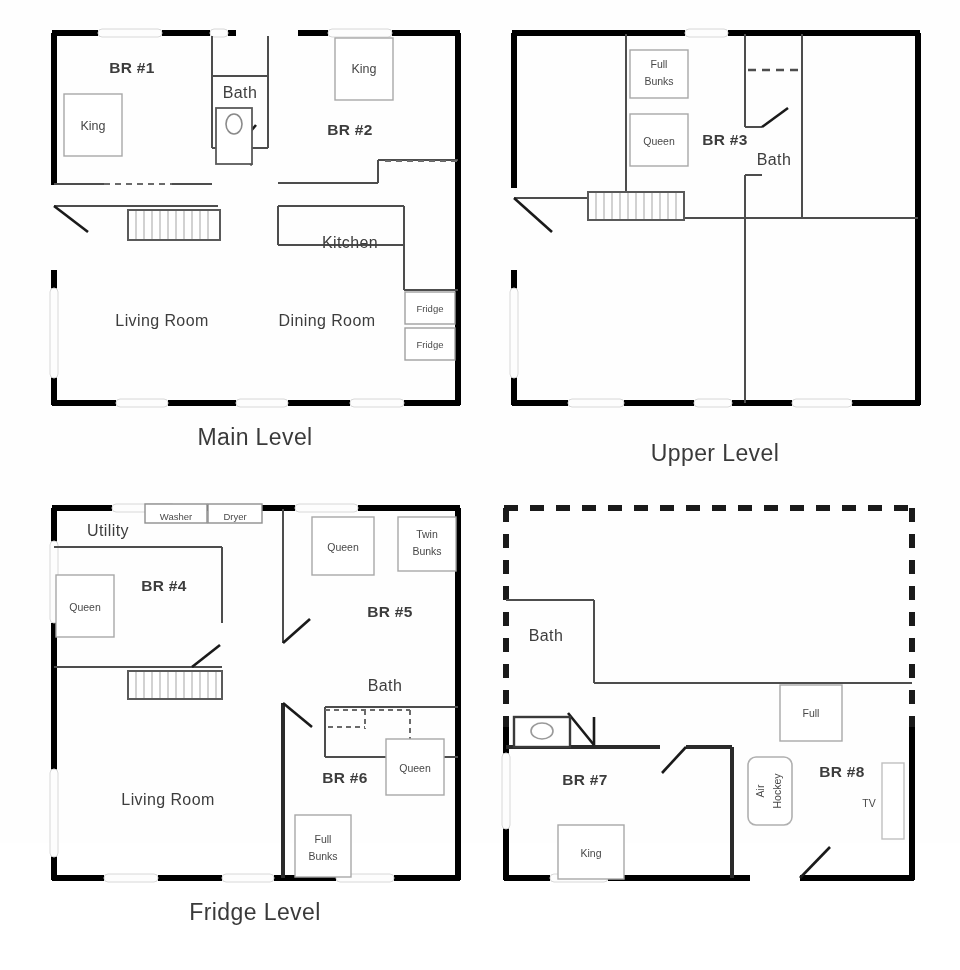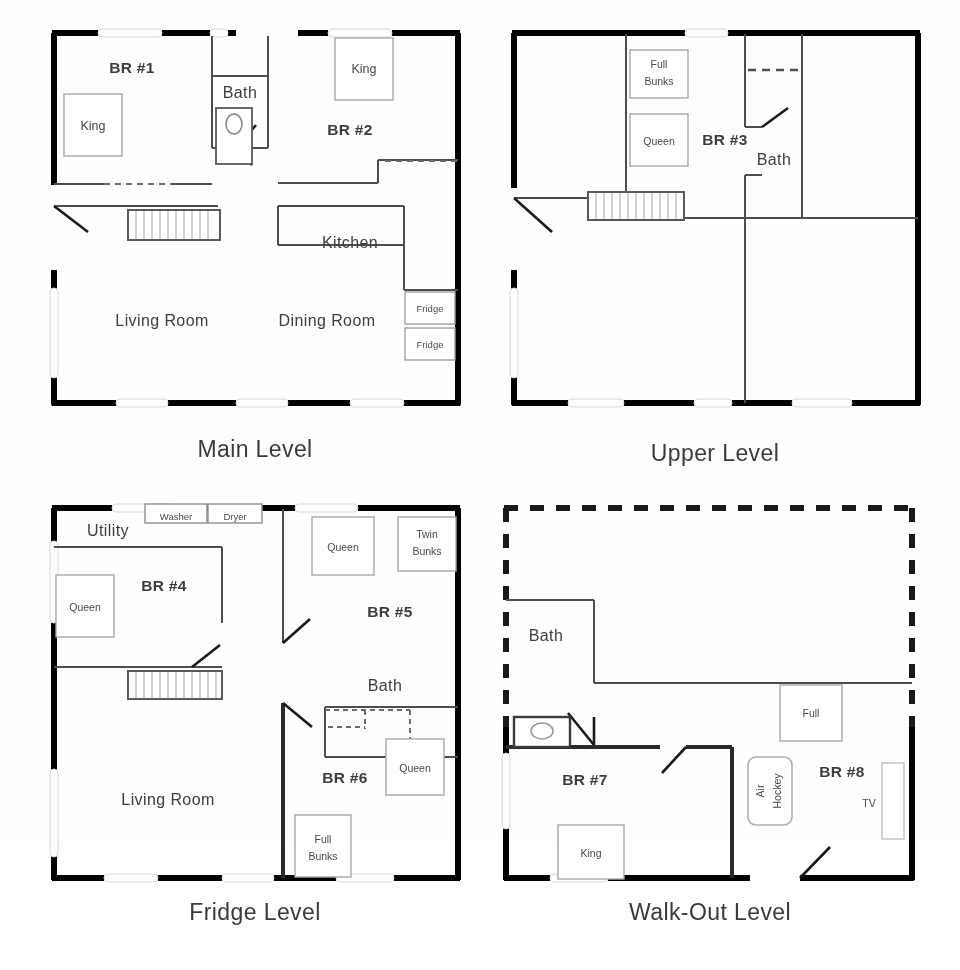--- a/index.html
+++ b/index.html
@@ -166,21 +166,21 @@
       <text class="t-bed" x="53" y="110" text-anchor="middle">King</text>
       <text class="t-roomlg" x="200" y="78" text-anchor="middle">Bath</text>
       <text class="t-bed" x="324" y="53" text-anchor="middle">King</text>
       <text class="t-room" x="310" y="115" text-anchor="middle">BR #2</text>
       <text class="t-roomlg" x="310" y="228" text-anchor="middle">Kitchen</text>
       <text class="t-roomlg" x="122" y="306" text-anchor="middle">Living Room</text>
       <text class="t-roomlg" x="287" y="306" text-anchor="middle">Dining Room</text>
       <text class="t-tiny" x="390" y="292" text-anchor="middle">Fridge</text>
       <text class="t-tiny" x="390" y="328" text-anchor="middle">Fridge</text>
     </svg>
-    <div class="caption" style="top:416px;">Main Level</div>
+    <div class="caption" style="top:404px;">Main Level</div>
   </div>
 
   <div class="plan-block" style="left:500px; top:20px;">
     <svg class="plan-svg" width="430" height="400" viewBox="0 0 430 400">
       <g stroke="#000" stroke-width="6" fill="none">
         <line x1="12" y1="13" x2="185" y2="13"></line>
         <line x1="228" y1="13" x2="420" y2="13"></line>
         <line x1="14" y1="13" x2="14" y2="168"></line>
         <line x1="14" y1="250" x2="14" y2="272"></line>
         <line x1="14" y1="355" x2="14" y2="385"></line>
@@ -411,16 +411,15 @@
 
       <text class="t-roomlg" x="56" y="146" text-anchor="middle">Bath</text>
       <text class="t-small" x="321" y="222" text-anchor="middle">Full</text>
       <text class="t-room" x="95" y="290" text-anchor="middle">BR #7</text>
       <text class="t-small" x="101" y="362" text-anchor="middle">King</text>
       <text class="t-small" x="274" y="296" text-anchor="middle" transform="rotate(-90 274 296)">Air</text>
       <text class="t-small" x="291" y="296" text-anchor="middle" transform="rotate(-90 291 296)">Hockey</text>
       <text class="t-room" x="352" y="282" text-anchor="middle">BR #8</text>
       <text class="t-small" x="379" y="312" text-anchor="middle">TV</text>
     </svg>
-    <div class="caption" style="top:404px;">Walk-Out Level</div>
   </div>
 
 </div>
 
 </body></html>

